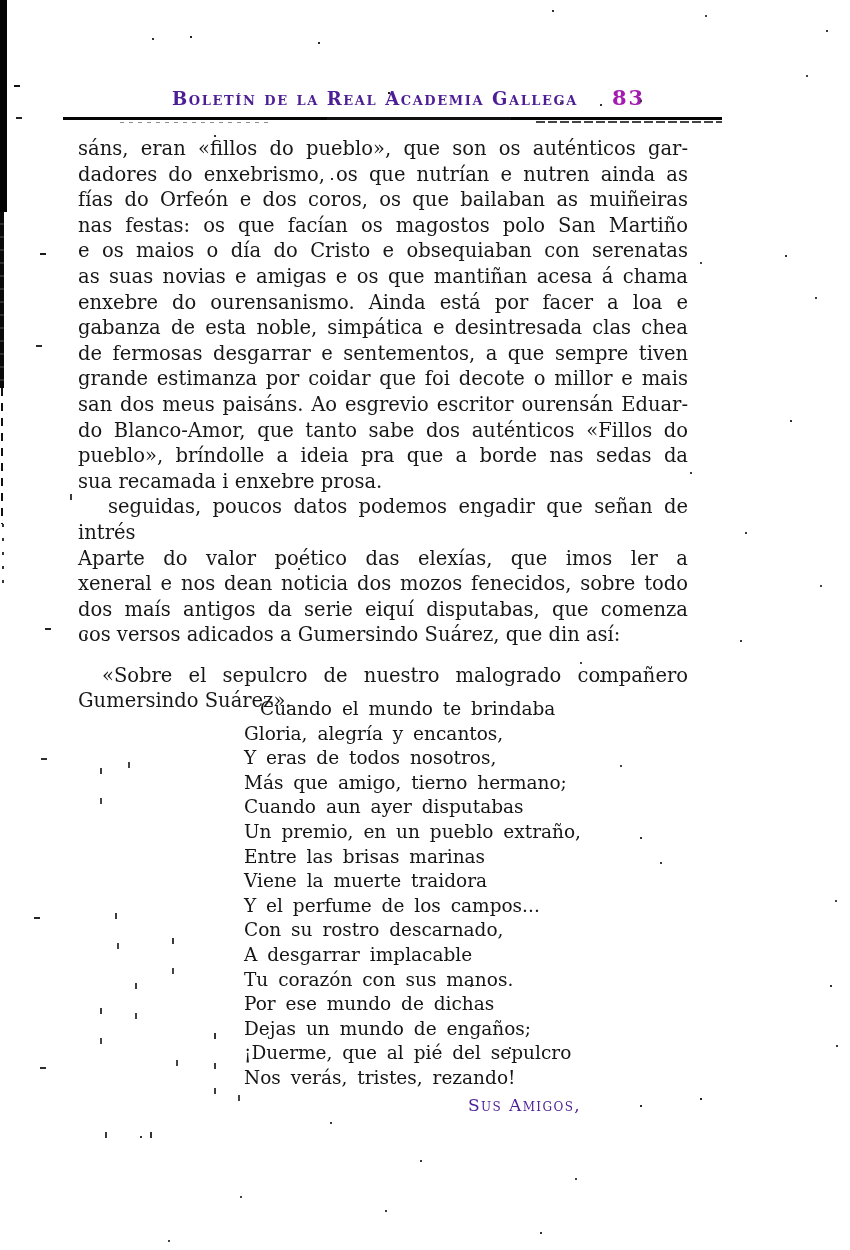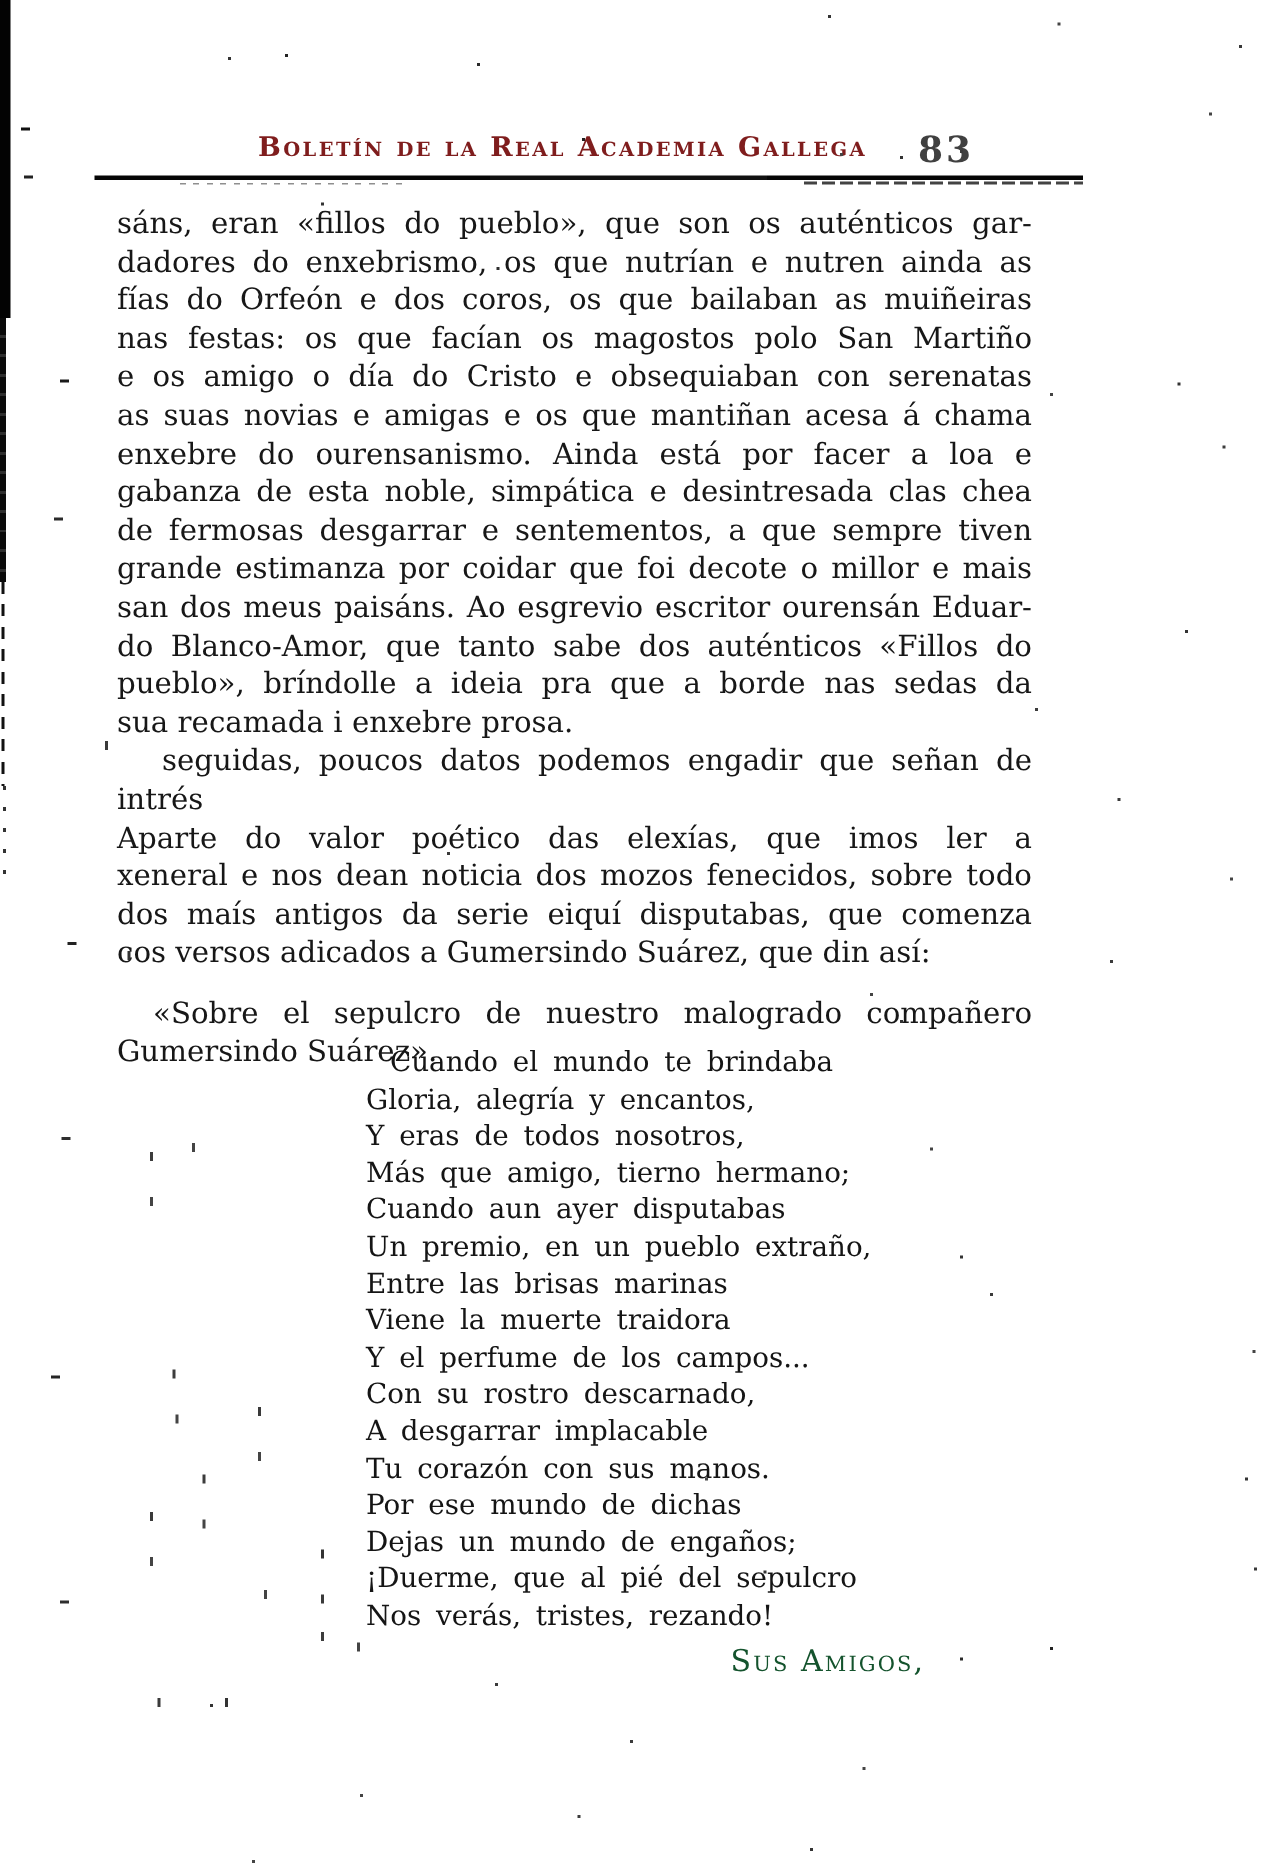--- a/index.html
+++ b/index.html
@@ -21,25 +21,25 @@
   .edge-bar-4{position:absolute;left:2px;top:524px;width:2px;height:60px;
     background:repeating-linear-gradient(to bottom,#333 0 3px,transparent 3px 14px);}
   
   .header-title{
     position:absolute;top:88px;left:65px;width:620px;
     text-align:center;
     font-variant:small-caps;
     font-weight:700;
     font-size:18px;
     letter-spacing:1.6px;
-    color:#7f1d1d;
+    color:#4c1d95;
   }
   .page-number{
     position:absolute;top:85px;left:612px;
-    font-weight:700;font-size:24px;letter-spacing:2px;color:#404040;
+    font-weight:700;font-size:21px;letter-spacing:2px;color:#a21caf;
   }
   .header-rule{position:absolute;top:117px;left:63px;width:659px;height:3px;
     background:linear-gradient(90deg,#050505 0 40%,#111 40% 68%,#050505 68% 100%);}
   .header-rule-2{position:absolute;top:121px;left:536px;width:186px;height:2px;
     background:repeating-linear-gradient(90deg,#222 0 9px,transparent 9px 12px);opacity:.85;}
   .header-rule-3{position:absolute;top:122px;left:120px;width:150px;height:1px;
     background:repeating-linear-gradient(90deg,#444 0 4px,transparent 4px 9px);opacity:.6;}
   
   .body-text{
     position:absolute;left:78px;top:136px;width:610px;
@@ -52,21 +52,21 @@
   .paragraph:nth-child(3){margin-top:15px;}
   .paragraph:nth-child(3) .line:first-child{text-indent:24px;}
   
   .poem{
     position:absolute;left:244px;top:697px;width:420px;
     font-size:18.5px;line-height:24.6px;word-spacing:4px;color:#151515;
   }
   .poem-line.first{text-indent:16px;}
   .signature{
     position:absolute;left:468px;top:1095px;
-    font-variant:small-caps;font-size:20px;letter-spacing:1.4px;color:#14532d;margin-left:19px;
+    font-variant:small-caps;font-size:17px;letter-spacing:1.4px;color:#4c1d95;
   }
   
   .specks{position:absolute;left:0;top:0;width:2px;height:2px;background:transparent;pointer-events:none;
     box-shadow:
       152px 38px #333,190px 36px #222,318px 42px #2a2a2a,388px 92px #222,
       214px 135px #333,331px 178px #2e2e2e,172px 197px #333,705px 15px #444,
       552px 10px #333,826px 30px #383838,806px 75px #444,600px 104px #333,
       640px 100px #3a3a3a,560px 102px #444,785px 255px #333,815px 297px #3c3c3c,
       700px 262px #444,790px 420px #333,745px 532px #3a3a3a,820px 585px #444,
       100px 332px #333,740px 640px #3a3a3a,580px 662px #444,600px 680px #333,
@@ -103,21 +103,21 @@
   <div class="header-rule"></div>
   <div class="header-rule-2"></div>
   <div class="header-rule-3"></div>
 
   <div class="body-text" id="body-text">
       <div class="paragraph">
         <div class="line">sáns, eran «fillos do pueblo», que son os auténticos gar-</div>
         <div class="line">dadores do enxebrismo, os que nutrían e nutren ainda as</div>
         <div class="line">fías do Orfeón e dos coros, os que bailaban as muiñeiras</div>
         <div class="line">nas festas: os que facían os magostos polo San Martiño</div>
-        <div class="line">e os amigo o día do Cristo e obsequiaban con serenatas</div>
+        <div class="line">e os maios o día do Cristo e obsequiaban con serenatas</div>
         <div class="line">as suas novias e amigas e os que mantiñan acesa á chama</div>
         <div class="line">enxebre do ourensanismo. Ainda está por facer a loa e</div>
         <div class="line">gabanza de esta noble, simpática e desintresada clas chea</div>
         <div class="line">de fermosas desgarrar e sentementos, a que sempre tiven</div>
         <div class="line">grande estimanza por coidar que foi decote o millor e mais</div>
         <div class="line">san dos meus paisáns. Ao esgrevio escritor ourensán Eduar-</div>
         <div class="line">do Blanco-Amor, que tanto sabe dos auténticos «Fillos do</div>
         <div class="line">pueblo», bríndolle a ideia pra que a borde nas sedas da</div>
         <div class="line end">sua recamada i enxebre prosa.</div>
       </div>

